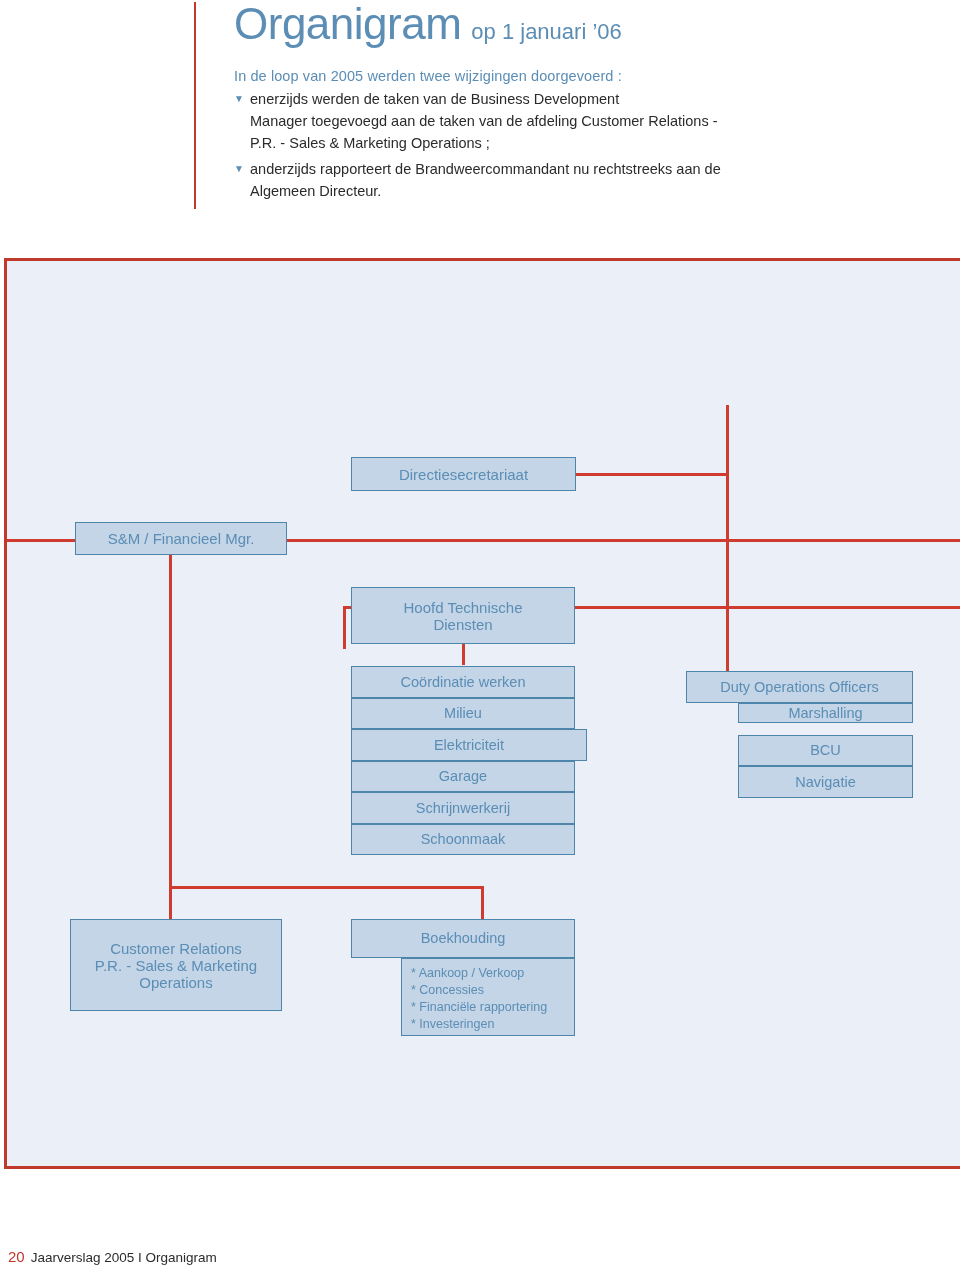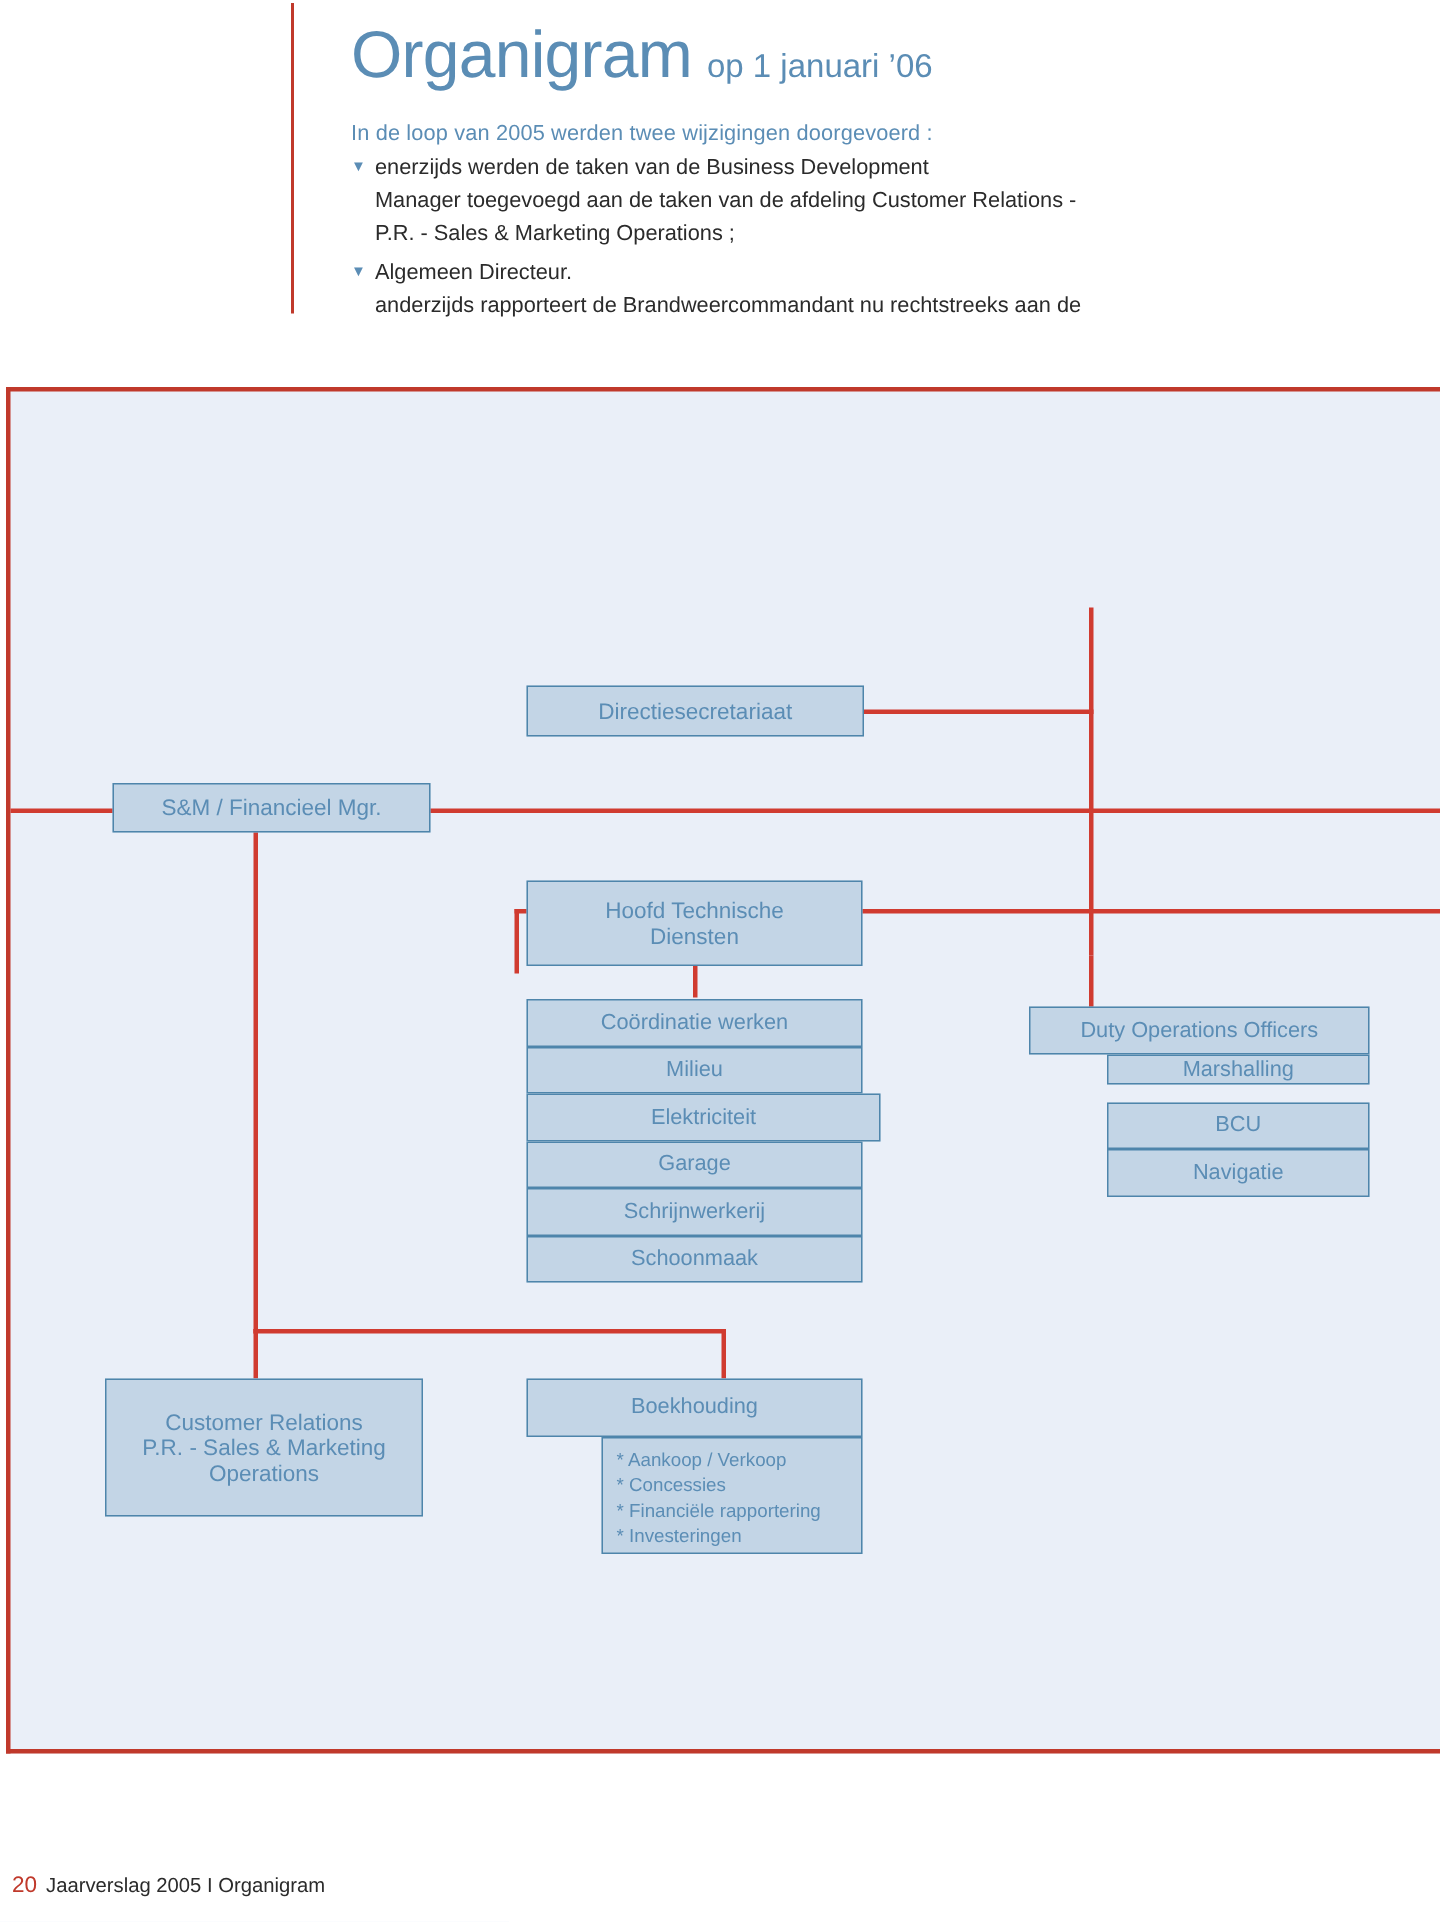--- a/index.html
+++ b/index.html
@@ -11,21 +11,21 @@
   }
   #page { position: relative; width: 960px; height: 1281px; background: #fff; }
 
   
   #header-rule {
     position: absolute; left: 194px; top: 2px;
     width: 2px; height: 207px;
     background: #c0392b;
   }
   #header-block { position: absolute; left: 234px; top: 0px; width: 700px; }
-  #title-line { white-space: nowrap; line-height: 1; padding-top: 15px; }
+  #title-line { white-space: nowrap; line-height: 1; padding-top: 2px; }
   #title-main {
     font-size: 44px; color: #5b8db5; letter-spacing: -0.5px;
     font-weight: 400; vertical-align: baseline;
   }
   #title-sub {
     font-size: 22px; color: #5b8db5; font-weight: 400;
     margin-left: 10px; vertical-align: baseline;
   }
   #intro-lead {
     margin-top: 22px; font-size: 14.5px; color: #5b8db5;
@@ -106,22 +106,22 @@
       <span class="bullet-text">
         <span class="ind">enerzijds werden de taken van de Business Development</span>
         <span class="ind">Manager toegevoegd aan de taken van de afdeling Customer Relations -</span>
         <span class="ind">P.R. - Sales &amp; Marketing Operations ;</span>
       </span>
     </div>
 
     <div class="bullet-row">
       <span class="bullet-mark">▼</span>
       <span class="bullet-text">
+        <span class="ind">anderzijds rapporteert de Brandweercommandant nu rechtstreeks aan de</span>
         <span class="ind">Algemeen Directeur.</span>
-        <span class="ind">anderzijds rapporteert de Brandweercommandant nu rechtstreeks aan de</span>
       </span>
     </div>
   </div>
 
   <div id="chart-panel">
     <div id="chart-canvas">
 
       <div class="ln vln" style="left:719px; top:144px; height:232px;"></div>
 
       <div class="ln hln" style="left:556px; top:212px; width:166px;"></div>

